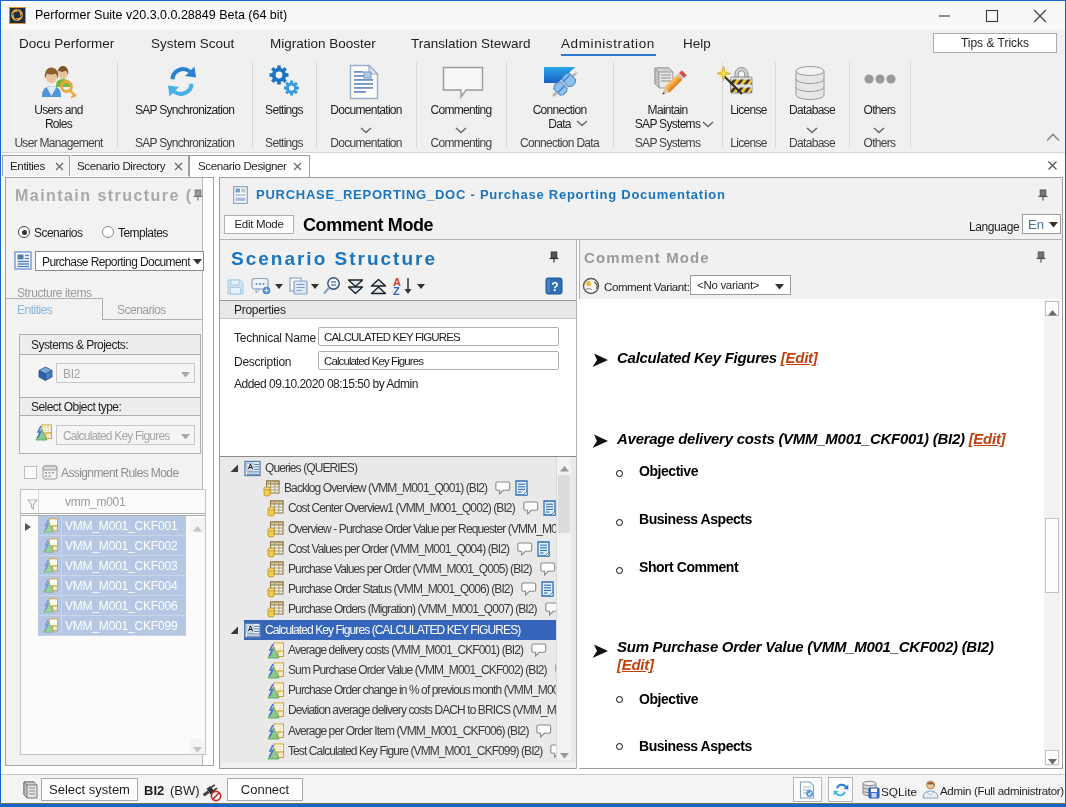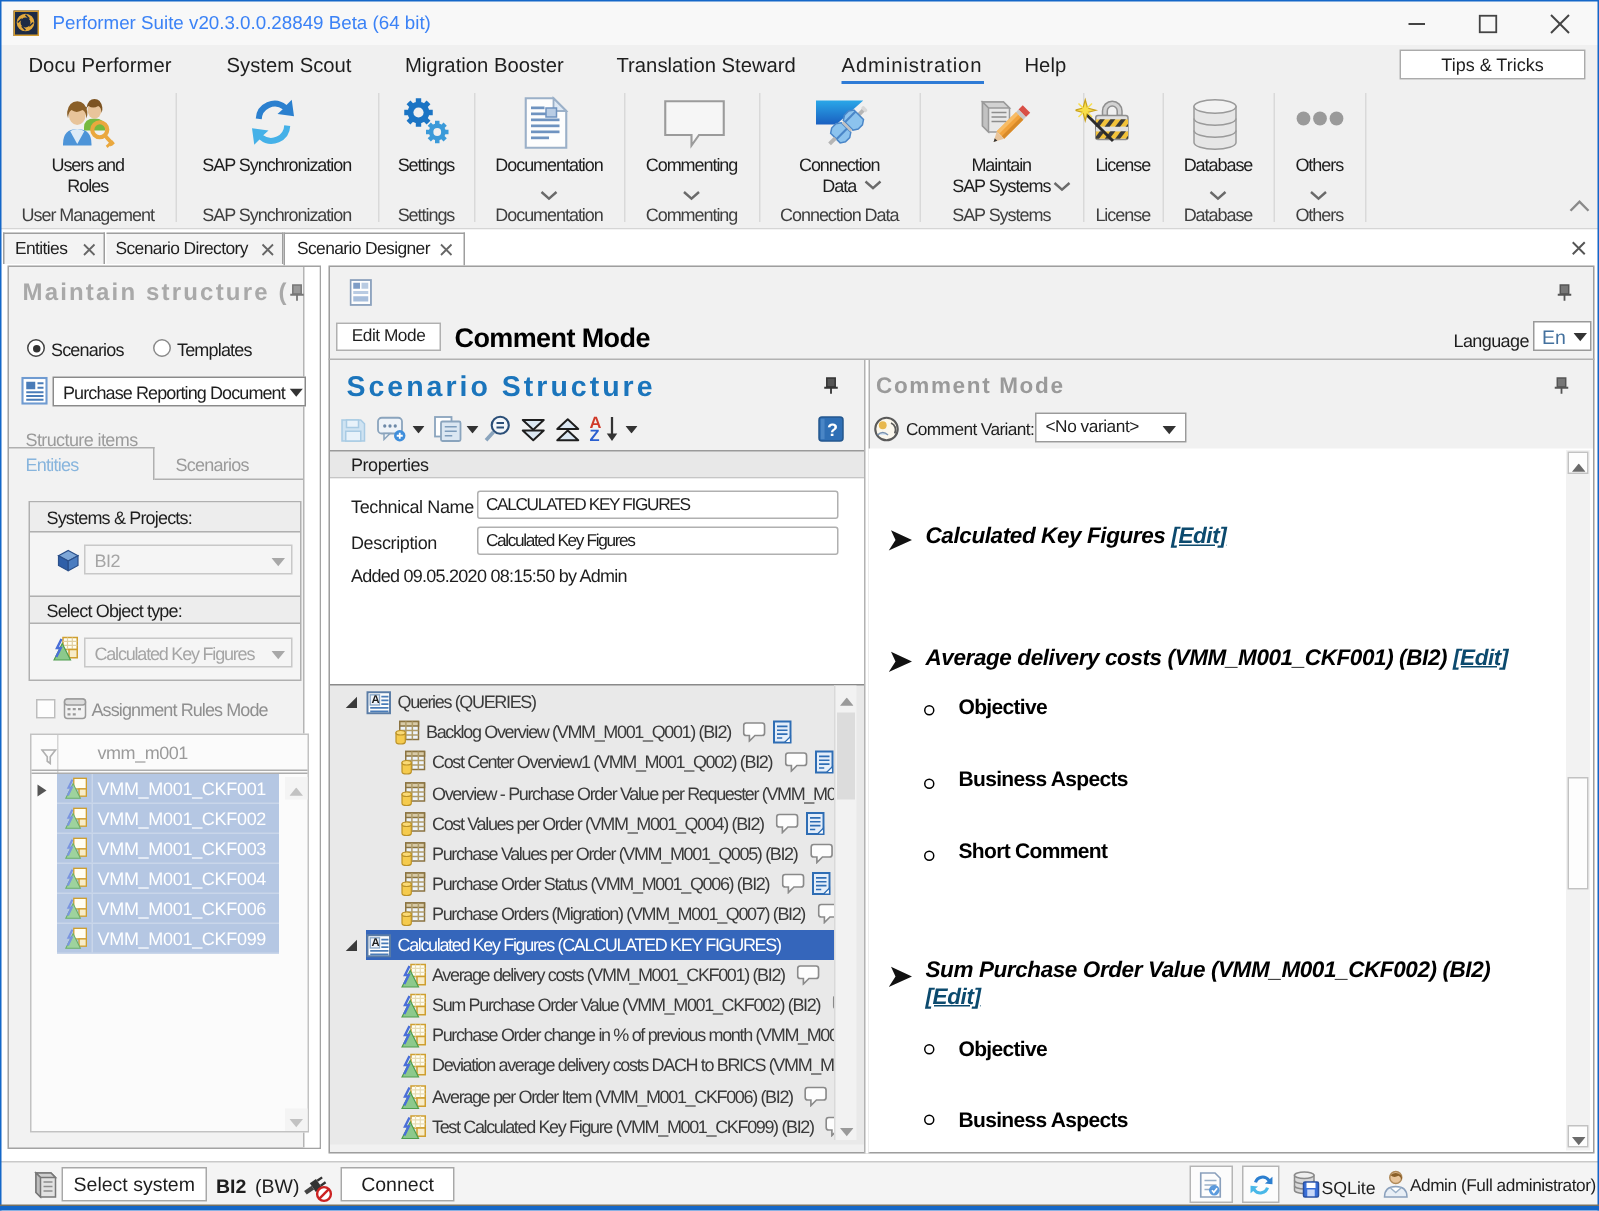--- a/index.html
+++ b/index.html
@@ -12,42 +12,42 @@
   .ckficon{position:absolute;left:5px;top:2px;}
   .trow{position:absolute;left:0;height:20px;width:336px;box-sizing:border-box;display:flex;align-items:center;font-size:12px;letter-spacing:-0.9px;color:#3a3a3a;white-space:nowrap;overflow:hidden;}
   .trow svg{flex:0 0 auto;}
   .texp{margin-left:9px;margin-right:5px;}
   .ticon{margin-right:4px;}
   .child{padding-left:47px;}
   .tb{margin-left:8px;}
   .td{margin-left:4px;}
   .harr{position:absolute;left:13px;}
   .h1{position:absolute;left:38px;width:423px;font-size:15px;letter-spacing:-0.27px;font-weight:bold;font-style:italic;color:#000;line-height:18px;}
-  .h1 .edit{color:#0c4a6e;text-decoration:underline;}
+  .h1 .edit{color:#c2410c;text-decoration:underline;}
   .h2{position:absolute;left:60px;font-size:14px;letter-spacing:-0.45px;font-weight:bold;color:#000;line-height:16px;}
   .ob{position:absolute;left:37px;width:7px;height:7px;border:1.7px solid #000;border-radius:50%;box-sizing:border-box;}
 </style>
 </head>
 <body>
 <div id="root">
 
   <div class="abs" style="left:0;top:0;width:1066px;height:30px;background:#f8f8f8;"></div>
   <div class="abs" style="left:9px;top:7px;width:17px;height:17px;background:#1d2b45;border:1.6px solid #d29a2f;box-sizing:border-box;">
     <svg width="14" height="14" viewBox="0 0 14 14" style="position:absolute;left:0;top:0;">
       <circle cx="7" cy="7" r="4.6" fill="none" stroke="#e3a93c" stroke-width="2.6"></circle>
       <g stroke="#1d2b45" stroke-width="1">
         <line x1="7" y1="1.8" x2="9.5" y2="4.5"></line>
         <line x1="12.2" y1="7" x2="9.5" y2="9.5"></line>
         <line x1="7" y1="12.2" x2="4.5" y2="9.5"></line>
         <line x1="1.8" y1="7" x2="4.5" y2="4.5"></line>
       </g>
       <rect x="5.5" y="5.5" width="3" height="3" fill="#1d2b45"></rect>
     </svg>
   </div>
-  <div class="abs" style="left:35px;top:8px;font-size:12.5px;color:#3b82f6;">Performer Suite v20.3.0.0.28849 Beta (64 bit)</div>
+  <div class="abs" style="left:35px;top:8px;font-size:12.5px;color:#000000;">Performer Suite v20.3.0.0.28849 Beta (64 bit)</div>
   <svg class="abs" style="left:938px;top:7px;" width="118" height="18" viewBox="0 0 118 18">
     <line x1="1" y1="9" x2="12" y2="9" stroke="#444" stroke-width="1.2"></line>
     <rect x="48.5" y="3.5" width="11" height="11" fill="none" stroke="#444" stroke-width="1.2"></rect>
     <line x1="96" y1="3" x2="108" y2="15" stroke="#444" stroke-width="1.3"></line>
     <line x1="108" y1="3" x2="96" y2="15" stroke="#444" stroke-width="1.3"></line>
   </svg>
 
   <div class="abs" style="left:0;top:30px;width:1066px;height:28px;background:#f0f0f0;"></div>
   <div class="abs" style="left:0;top:36px;width:1066px;height:18px;font-size:13.5px;color:#1e1e1e;">
     <span class="abs" style="left:19px;">Docu Performer</span>
@@ -447,20 +447,21 @@
 
   <div class="abs" id="workarea" style="left:219px;top:177px;width:844px;height:592px;border:1px solid #9e9e9e;box-sizing:border-box;background:#f1f1f1;"></div>
 
   <svg class="abs" style="left:233px;top:186px;" width="15" height="18" viewBox="0 0 15 18">
     <rect x="0.7" y="0.7" width="13.6" height="16.6" fill="#fdfdfd" stroke="#8aa0bc" stroke-width="1.2"></rect>
     <rect x="2.5" y="2.5" width="4.5" height="4" fill="#7f9dc6"></rect>
     <rect x="8" y="2.5" width="4.5" height="4" fill="#b9cbe2"></rect>
     <rect x="2.5" y="8" width="10" height="2" fill="#b9cbe2"></rect>
     <rect x="2.5" y="11.5" width="10" height="3.5" fill="#a6bddb"></rect>
   </svg>
+  <div class="abs" style="left:256px;top:187px;font-size:13px;letter-spacing:0.75px;font-weight:bold;color:#1b75bc;">PURCHASE_REPORTING_DOC - Purchase Reporting Documentation</div>
   <svg class="abs" style="left:1038px;top:189px;" width="10" height="12" viewBox="0 0 10 12">
       <g stroke="#555" fill="#777">
         <rect x="2.2" y="1" width="5.6" height="6"></rect>
         <line x1="0.5" y1="7.5" x2="9.5" y2="7.5" stroke-width="1.2"></line>
         <line x1="5" y1="7.5" x2="5" y2="11.5" stroke-width="1.2"></line>
       </g>
     </svg>
   <div class="abs" style="left:224px;top:215px;width:70px;height:19px;background:#fff;border:1px solid #b0b0b0;box-sizing:border-box;text-align:center;font-size:11.5px;letter-spacing:-0.3px;color:#1e1e1e;line-height:17px;">Edit Mode</div>
   <div class="abs" style="left:303px;top:215px;font-size:18px;letter-spacing:-0.4px;font-weight:bold;color:#000;">Comment Mode</div>
   <div class="abs" style="left:969px;top:220px;font-size:12px;letter-spacing:-0.4px;color:#1e1e1e;">Language</div>
@@ -554,21 +555,21 @@
   </div>
   <div class="abs" style="left:220px;top:319px;width:356px;height:137px;background:#fff;"></div>
   <div class="abs" style="left:234px;top:331px;font-size:12px;letter-spacing:-0.25px;color:#1e1e1e;">Technical Name</div>
   <div class="abs" style="left:318px;top:327px;width:241px;height:19px;background:#fff;border:1px solid #b0b0b0;border-radius:2px;box-sizing:border-box;">
       <span class="abs" style="left:5px;top:3px;font-size:11.5px;letter-spacing:-0.9px;color:#1e1e1e;">CALCULATED KEY FIGURES</span>
     </div>
   <div class="abs" style="left:234px;top:355px;font-size:12px;letter-spacing:-0.25px;color:#1e1e1e;">Description</div>
   <div class="abs" style="left:318px;top:351px;width:241px;height:19px;background:#fff;border:1px solid #b0b0b0;border-radius:2px;box-sizing:border-box;">
       <span class="abs" style="left:5px;top:3px;font-size:11.5px;letter-spacing:-0.9px;color:#1e1e1e;">Calculated Key Figures</span>
     </div>
-  <div class="abs" style="left:234px;top:377px;font-size:12px;letter-spacing:-0.5px;color:#1e1e1e;">Added 09.05.2020 08:15:50 by Admin</div>
+  <div class="abs" style="left:234px;top:377px;font-size:12px;letter-spacing:-0.5px;color:#1e1e1e;">Added 09.10.2020 08:15:50 by Admin</div>
 
   <div id="tree" class="abs" style="left:220px;top:456px;width:356px;height:307px;background:#e9e9e9;border-top:1px solid #8a8a8a;box-sizing:border-box;overflow:hidden;">
     <div class="trow" style="top:1px;">
         <svg class="texp" width="10" height="10" viewBox="0 0 10 10">
           <path d="M9 1.5 L9 9 L1.5 9 Z" fill="#3a3a3a"></path>
         </svg>
         <svg class="ticon" width="17" height="17" viewBox="0 0 17 17">
           <rect x="1" y="1.5" width="15" height="14" fill="#fdfdfd" stroke="#5a7ca6" stroke-width="1.3"></rect>
           <rect x="2.8" y="3.2" width="6.2" height="6.8" fill="#eef3fa" stroke="#8aa8c8" stroke-width="0.9"></rect>
           <text x="5.9" y="8.7" font-size="7.5" font-weight="bold" fill="#1e1e1e" text-anchor="middle" font-family="Liberation Sans,sans-serif">A</text>

